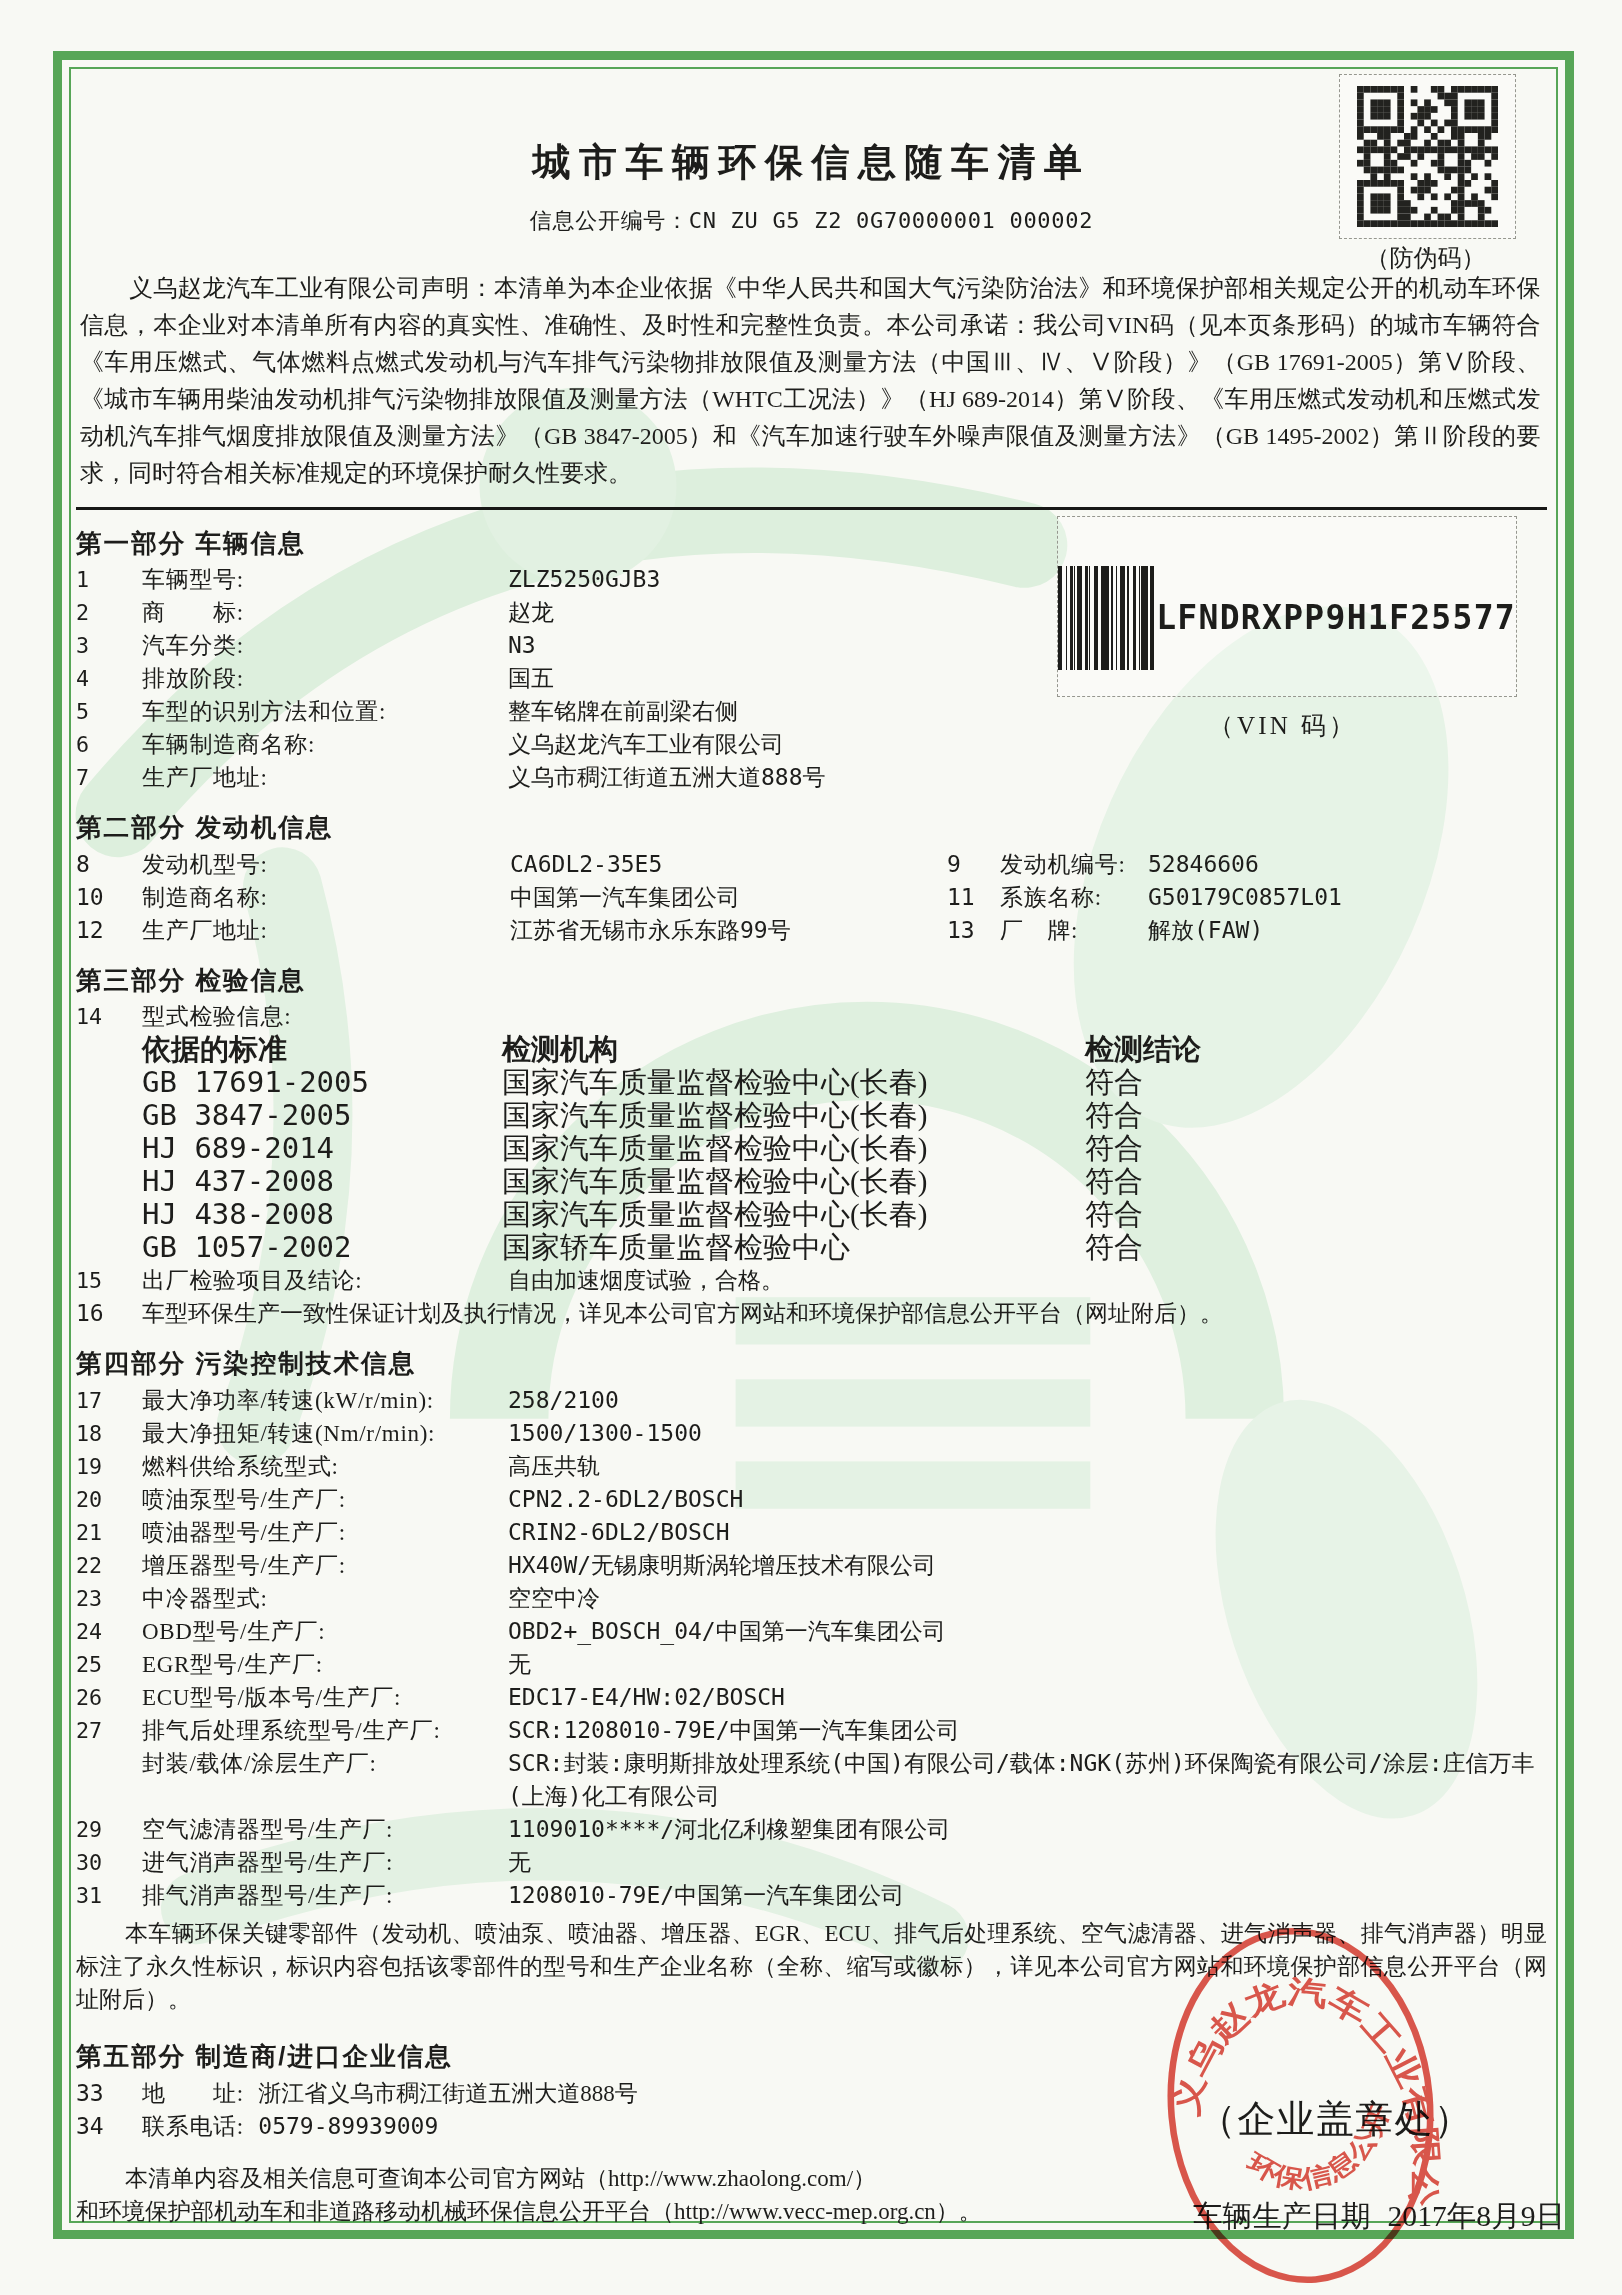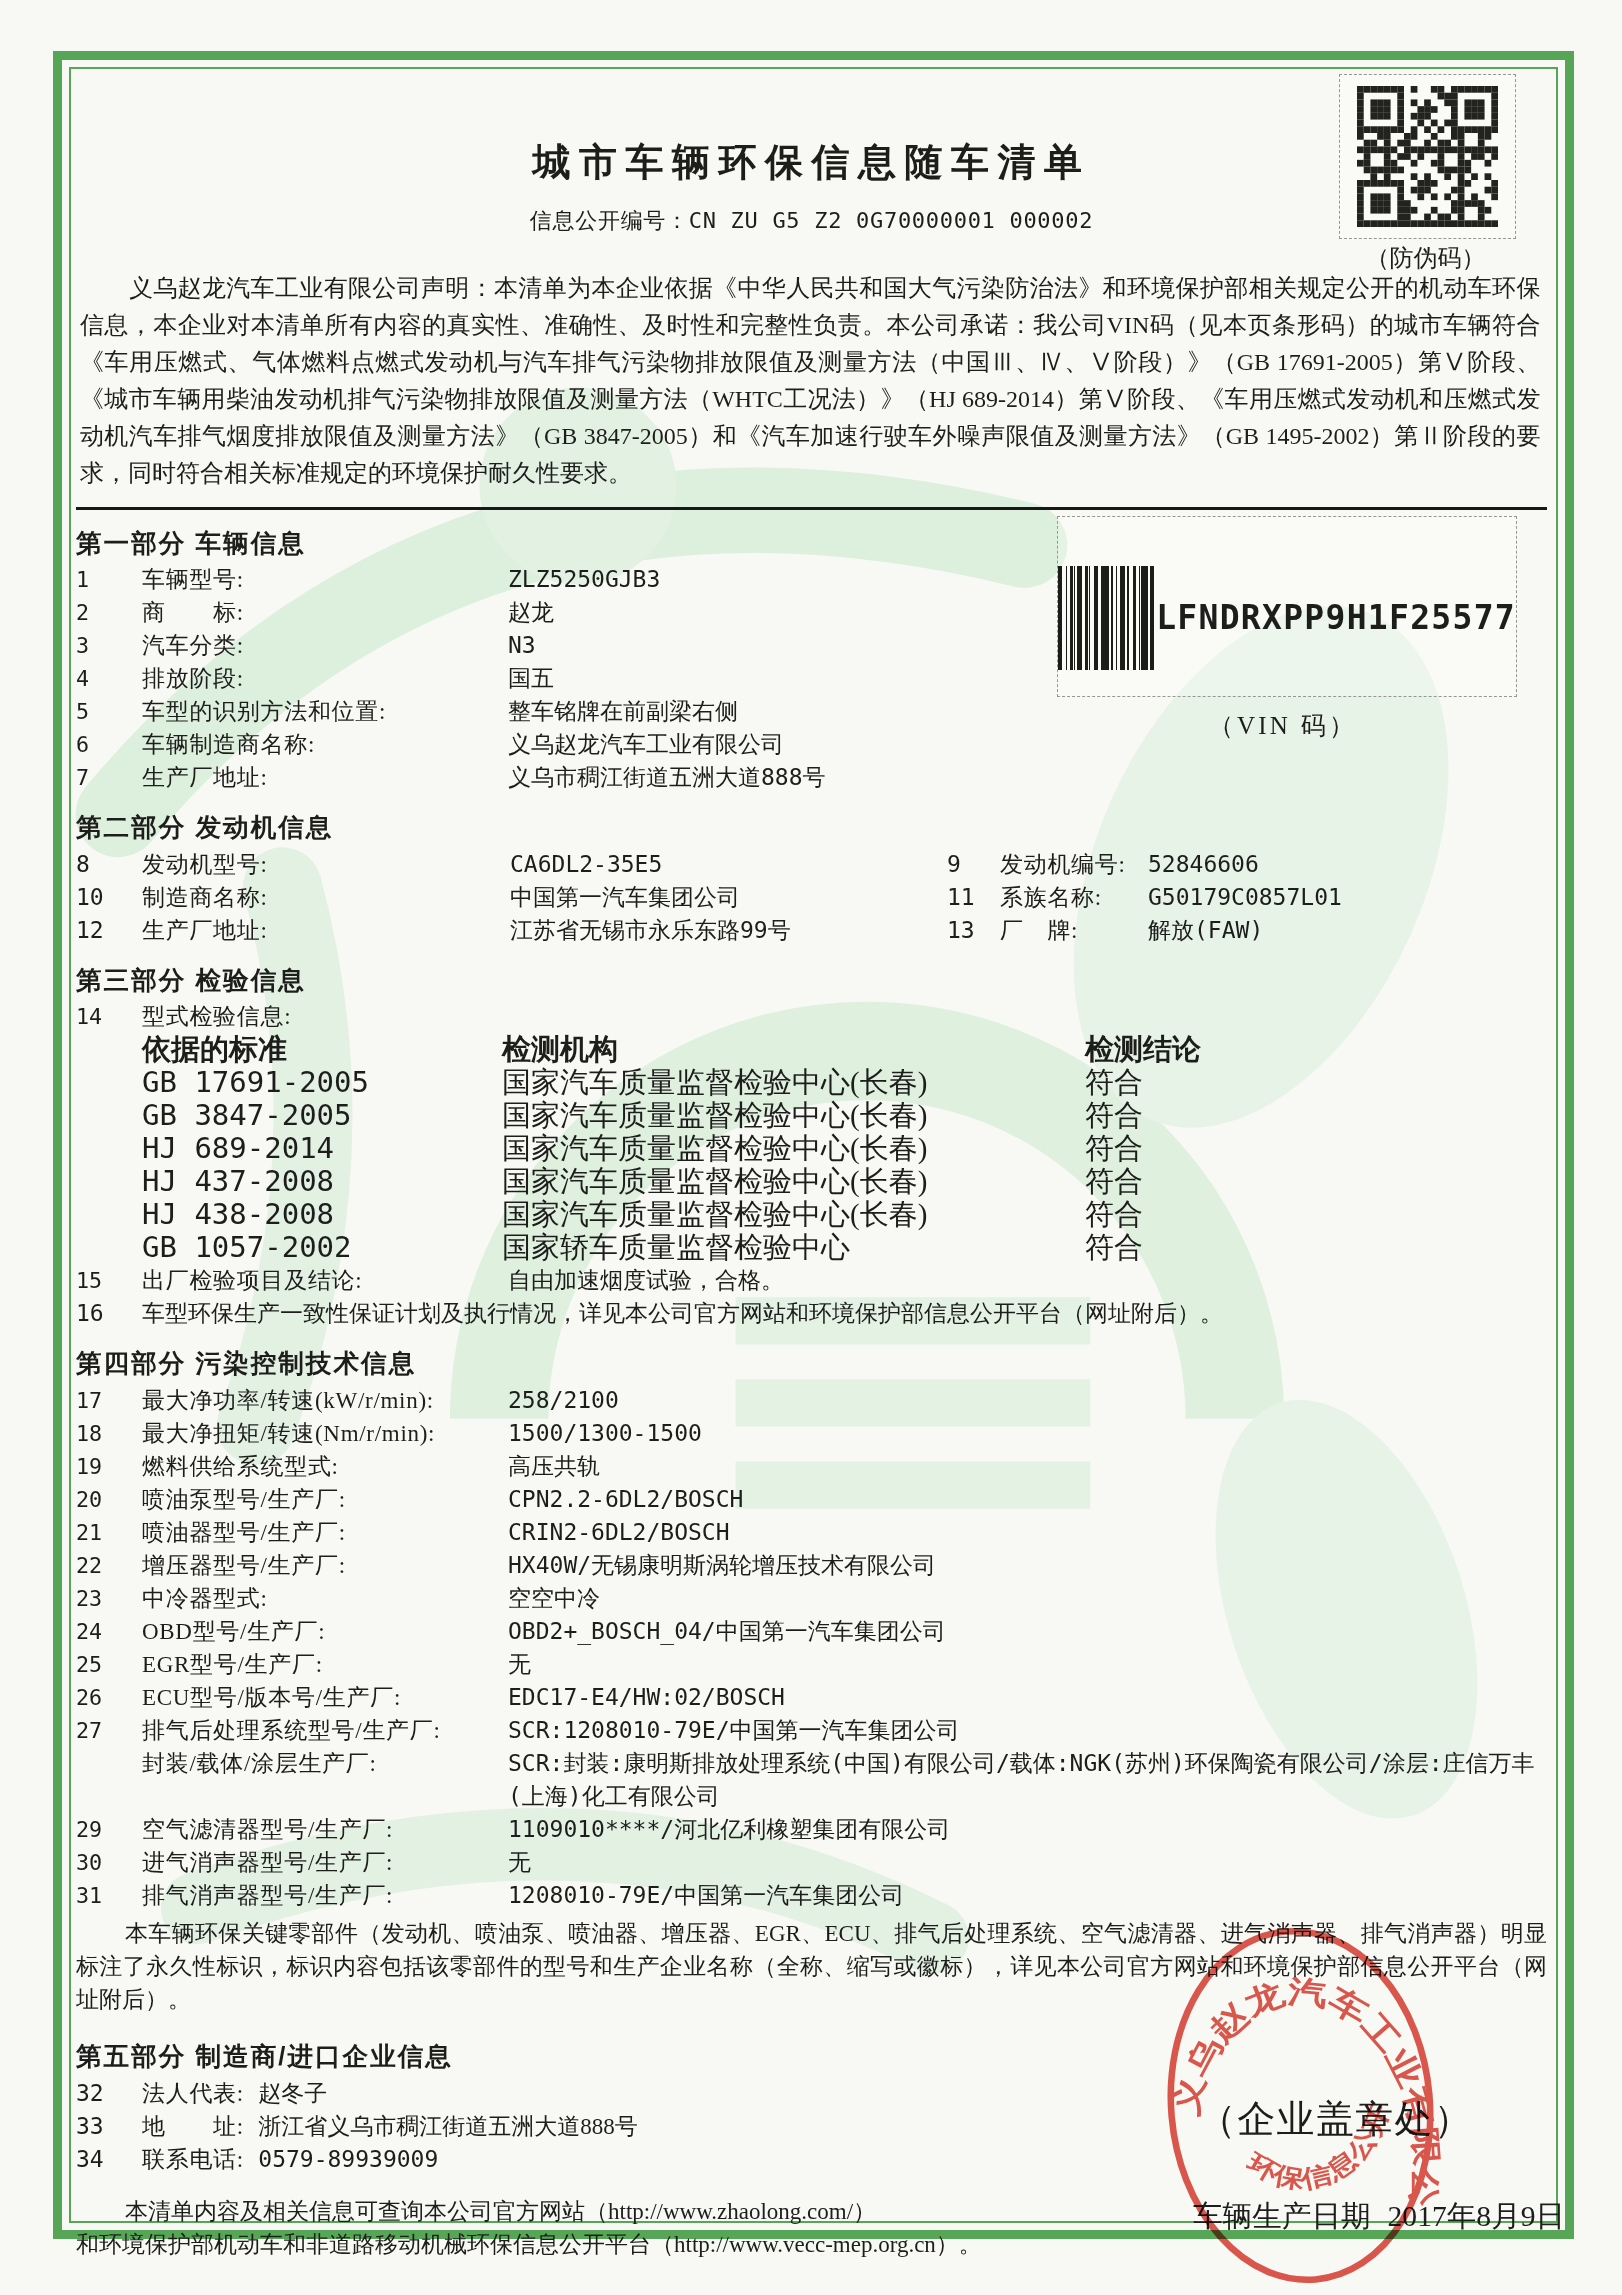--- a/index.html
+++ b/index.html
@@ -618,24 +618,20 @@
       </div>
     <div class="row">
         <span class="no">31</span>
         <span class="lbl">排气消声器型号/生产厂:</span>
         <span class="val">1208010-79E/中国第一汽车集团公司</span>
       </div>
     <p class="note-par">本车辆环保关键零部件（发动机、喷油泵、喷油器、增压器、EGR、ECU、排气后处理系统、空气滤清器、进气消声器、排气消声器）明显标注了永久性标识，标识内容包括该零部件的型号和生产企业名称（全称、缩写或徽标），详见本公司官方网站和环境保护部信息公开平台（网址附后）。</p>
 
     <div class="sec-head">第五部分 制造商/进口企业信息</div>
     <div class="row16">
-        <span class="no">32</span>
-        <span class="s5cell"><span class="lbl">法人代表:</span><span>赵冬子</span></span>
-      </div>
-    <div class="row16">
         <span class="no">33</span>
         <span class="s5cell"><span class="lbl">地　　址:</span><span>浙江省义乌市稠江街道五洲大道888号</span></span>
       </div>
     <div class="row16">
         <span class="no">34</span>
         <span class="s5cell"><span class="lbl">联系电话:</span><span class="val">0579-89939009</span></span>
       </div>
     <div class="closing closing1">本清单内容及相关信息可查询本公司官方网站（http://www.zhaolong.com/）</div>
     <div class="closing">和环境保护部机动车和非道路移动机械环保信息公开平台（http://www.vecc-mep.org.cn）。</div>
   </div>

